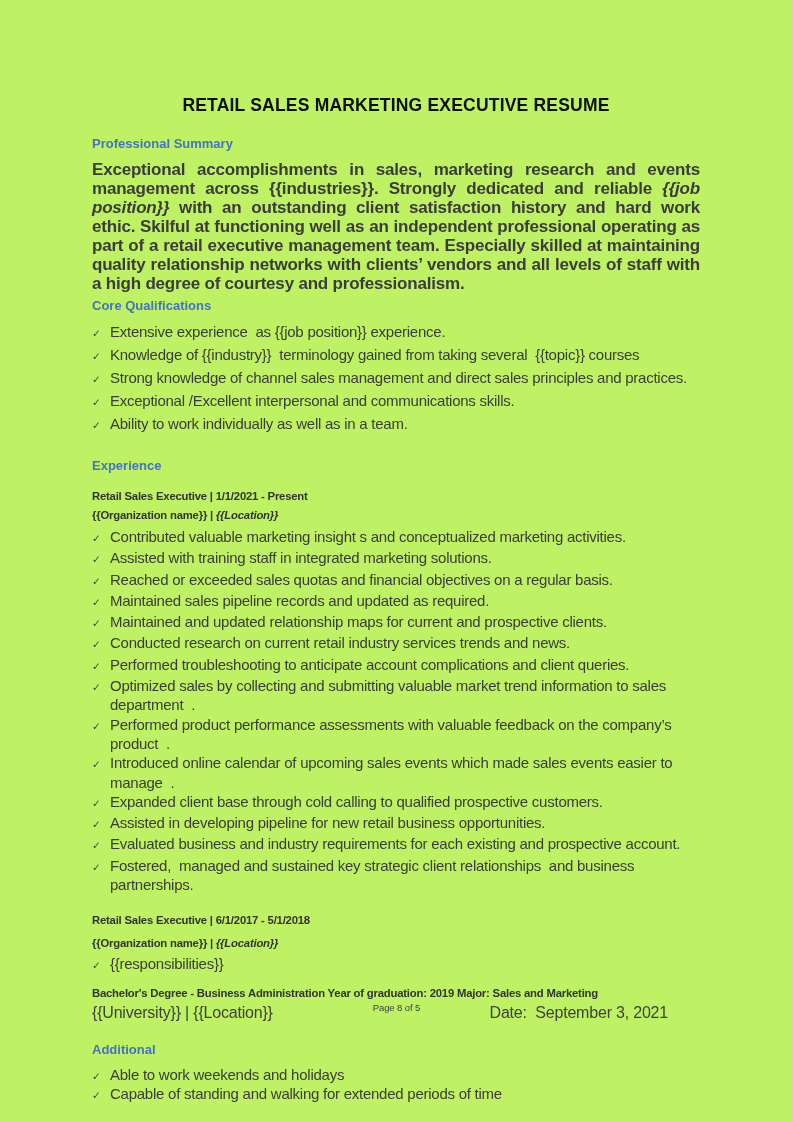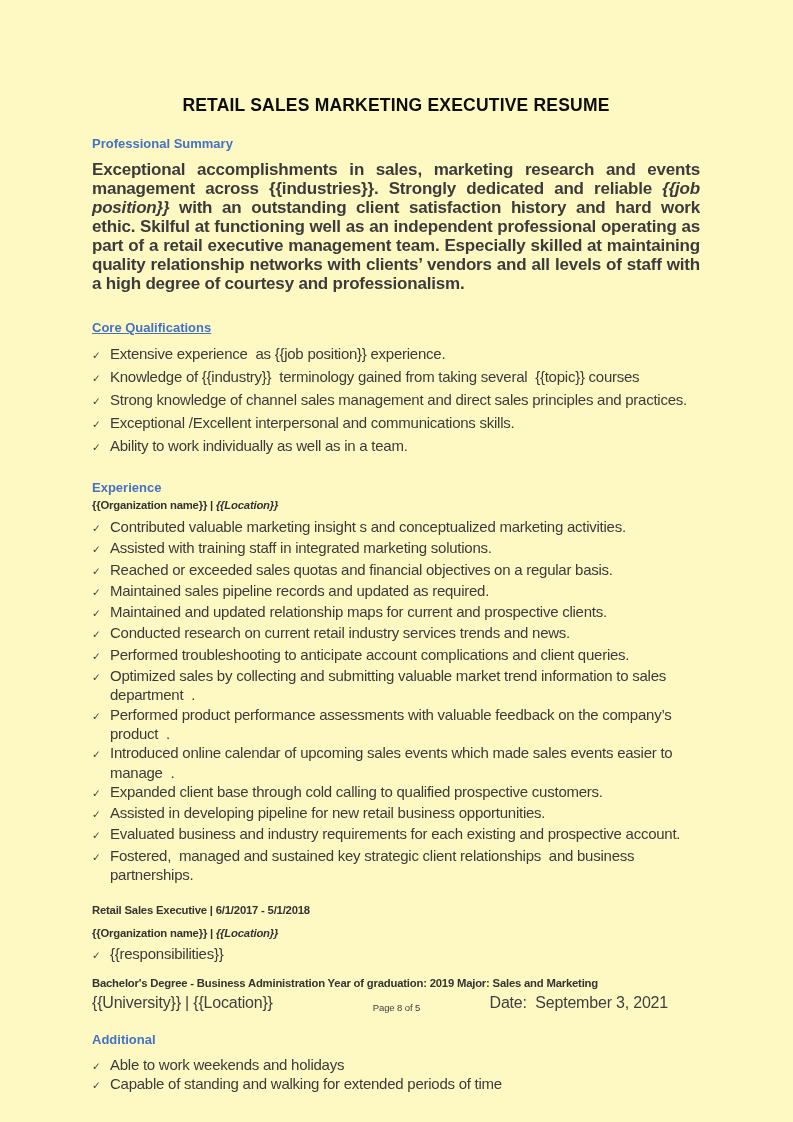--- a/index.html
+++ b/index.html
@@ -1,30 +1,30 @@
 <!DOCTYPE html>
 <html><head>
 <meta charset="utf-8">
 <style>
   html,body { margin:0; padding:0; background:#ffffff; }
   .page {
-    position:relative; width:793px; height:1122px; background:#fef9c3;
+    position:relative; width:793px; height:1122px; background:#bef264;
     font-family:"Liberation Sans","DejaVu Sans",sans-serif;
     color:#3f3f3f; overflow:hidden; margin:0 auto;
   }
   .content { padding:94px 93px 0 92px; }
   .doc-title {
     margin:0; font-size:17.5px; font-weight:700; color:#0d0d0d;
     text-align:center; letter-spacing:0.2px; line-height:22px;
   }
   .sec-heading {
     margin:0; font-size:13px; font-weight:700; color:#4472C4; line-height:16px;
   }
   .h-ps  { margin-top:20px; }
-  .h-cq  { margin-top:27px;text-decoration:underline; }
+  .h-cq  { margin-top:5px; }
   .h-exp { margin-top:22px; }
   .h-edu { margin-top:17px; }
   .h-add { margin-top:20px; }
   .summary {
     margin:8px 0 0 0; font-size:17px; line-height:19px;
     text-align:justify; font-weight:700; color:#3b3b3b; letter-spacing:-0.2px;
   }
   .summary i { font-style:italic; }
   .list { margin:0; }
   .list.core { margin-top:7px; }
@@ -104,20 +104,21 @@
         </div>
 
         <div class="row">
           <span class="check">✓</span>
           <span class="btext">Ability to work individually as well as in a team.</span>
         </div>
       </div>
 
     <h2 class="sec-heading h-exp" style="color: rgb(68, 114, 196);">Experience</h2>
 
+    <div class="job-title job1-title">Retail Sales Executive | 1/1/2021 - Present</div>
     <div class="job-org"><span>{{Organization name}} | </span><i>{{Location}}</i></div>
     <div class="list exp j1">
 
         <div class="row">
           <span class="check">✓</span>
           <span class="btext">Contributed valuable marketing insight s and conceptualized marketing activities.</span>
         </div>
 
         <div class="row">
           <span class="check">✓</span>

